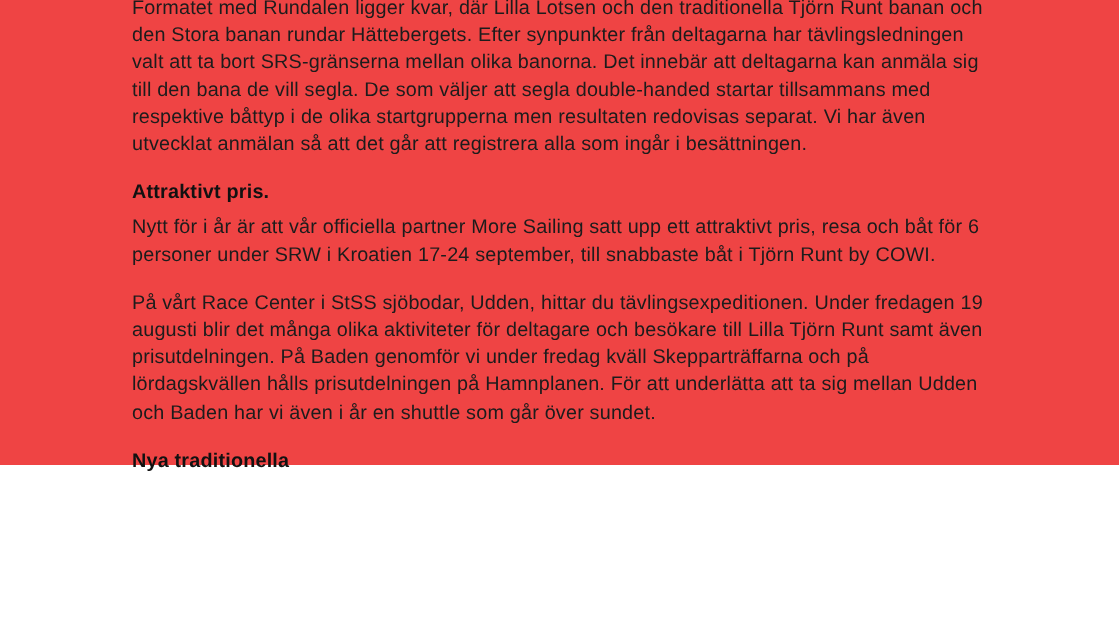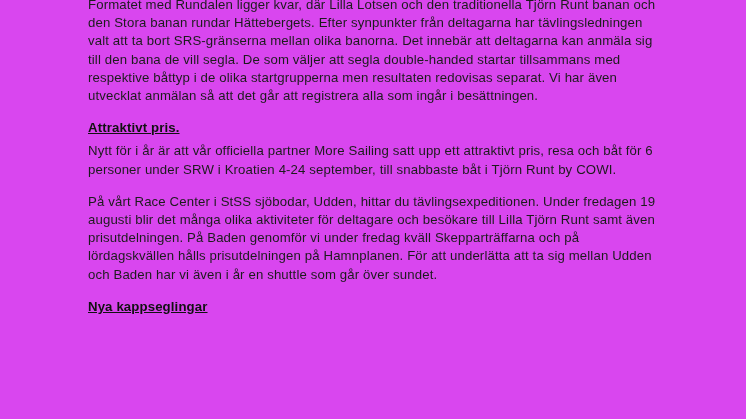--- a/index.html
+++ b/index.html
@@ -10,22 +10,22 @@
   body {
     width: 746px;
     height: 419px;
     overflow: hidden;
     font-family: "Liberation Sans", sans-serif;
     color: #1a1a1a;
   }
   .page {
     position: relative;
     width: 746px;
-    height: 419px;
-    background: #d946ef;
+    height: 310px;
+    background: #ef4444;
     box-sizing: border-box;
     padding: 0 88px 11px 88px;
   }
   .doc-body {
     position: relative;
     top: -4px;
   }
   p.para {
     margin: 0 0 14px 0;
     font-size: 13.2px;
@@ -34,42 +34,41 @@
     text-align: left;
     letter-spacing: 0.01em;
   }
   h3.heading {
     margin: 0 0 5px 0;
     font-size: 13.2px;
     line-height: 18.2px;
     font-weight: bold;
     color: #111111;
     letter-spacing: 0.01em;
-    text-decoration: underline;
   }
   .para.clipped-top {
     
     margin-top: 0;
   }
   .clip-window {
     overflow: hidden;
   }
 </style>
 </head>
 <body>
 
 <div class="page">
   <div class="doc-body clip-window">
 
     <p class="para clipped-top">Formatet med Rundalen ligger kvar, där Lilla Lotsen och den traditionella Tjörn Runt banan och den Stora banan rundar Hättebergets. Efter synpunkter från deltagarna har tävlingsledningen valt att ta bort SRS-gränserna mellan olika banorna. Det innebär att deltagarna kan anmäla sig till den bana de vill segla. De som väljer att segla double-handed startar tillsammans med respektive båttyp i de olika startgrupperna men resultaten redovisas separat. Vi har även utvecklat anmälan så att det går att registrera alla som ingår i besättningen.</p>
 
     <h3 class="heading">Attraktivt pris.</h3>
 
-    <p class="para">Nytt för i år är att vår officiella partner More Sailing satt upp ett attraktivt pris, resa och båt för 6 personer under SRW i Kroatien 4-24 september, till snabbaste båt i Tjörn Runt by COWI.</p>
+    <p class="para">Nytt för i år är att vår officiella partner More Sailing satt upp ett attraktivt pris, resa och båt för 6 personer under SRW i Kroatien 17-24 september, till snabbaste båt i Tjörn Runt by COWI.</p>
 
 
     <p class="para">På vårt Race Center i StSS sjöbodar, Udden, hittar du tävlingsexpeditionen. Under fredagen 19 augusti blir det många olika aktiviteter för deltagare och besökare till Lilla Tjörn Runt samt även prisutdelningen. På Baden genomför vi under fredag kväll Skepparträffarna och på lördagskvällen hålls prisutdelningen på Hamnplanen. För att underlätta att ta sig mellan Udden och Baden har vi även i år en shuttle som går över sundet.</p>
 
-    <h3 class="heading">Nya kappseglingar</h3>
+    <h3 class="heading">Nya traditionella</h3>
 
 
   </div>
 </div>
 
 </body></html>

